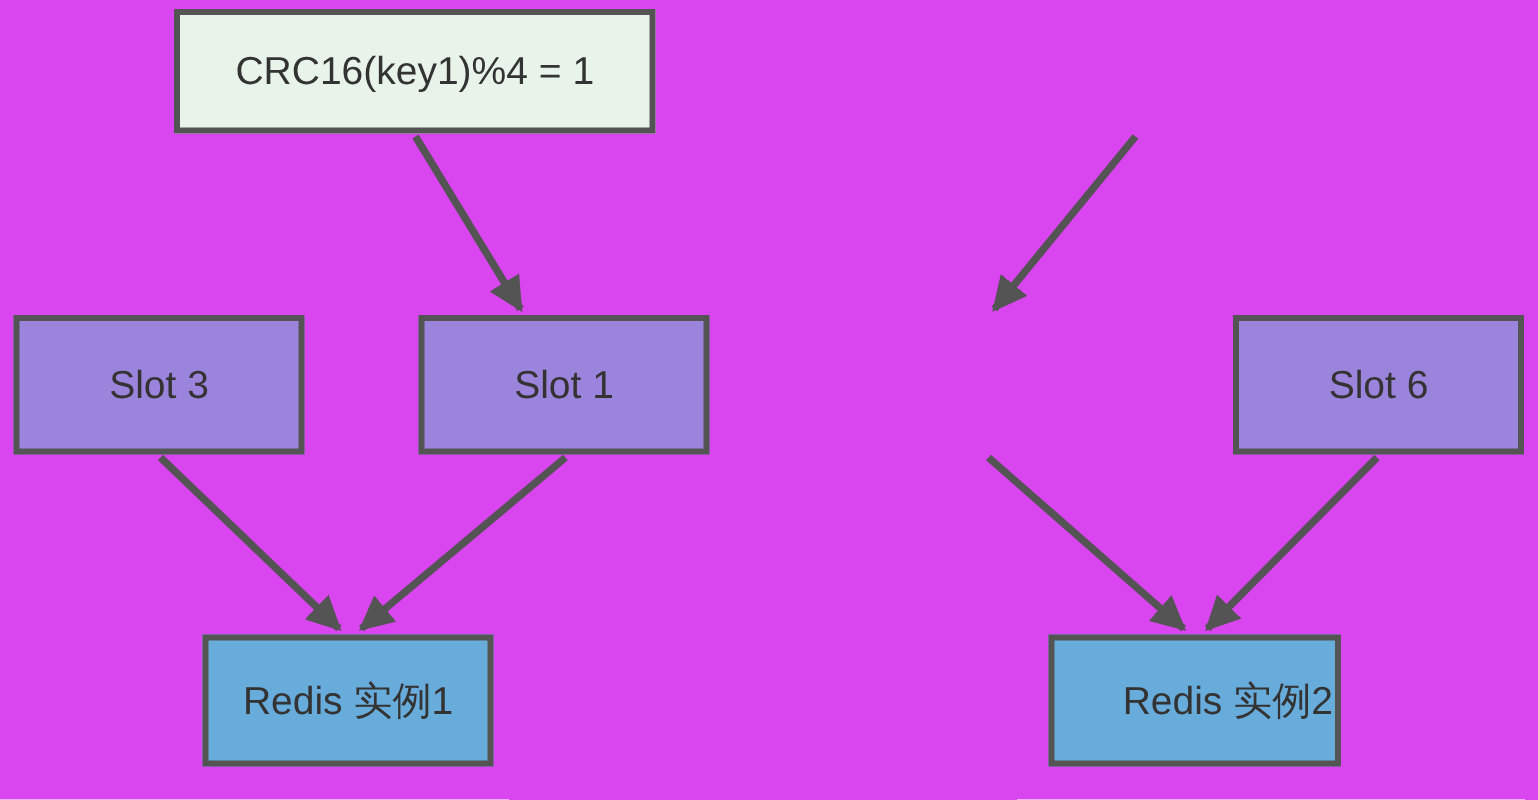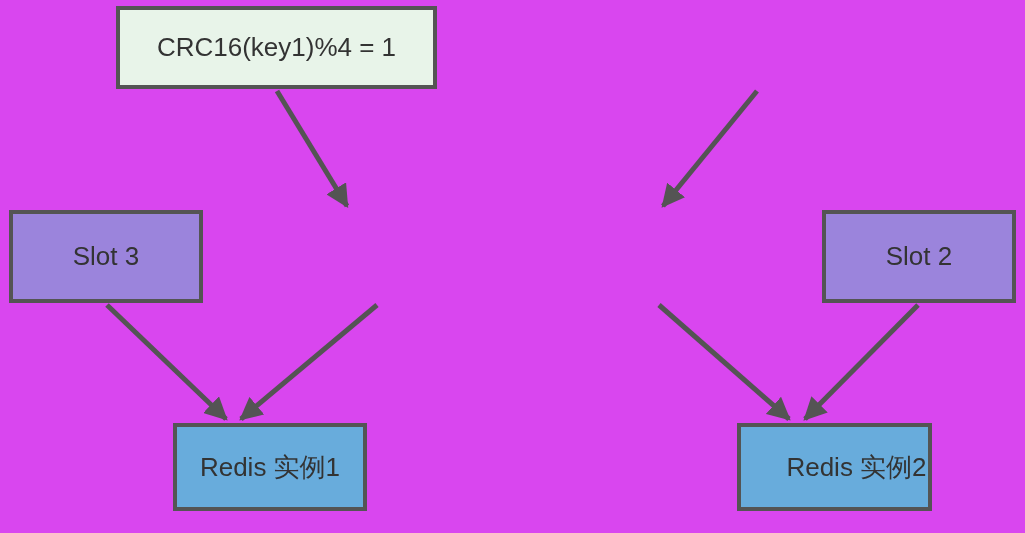--- a/index.html
+++ b/index.html
@@ -22,21 +22,21 @@
     display: flex;
     align-items: center;
     justify-content: center;
     font-size: 26px;
     color: #333333;
     text-align: center;
     white-space: nowrap;
   }
   .node-hash { background: #e8f4e9; }
   .node-slot { background: #9b84dc; }
-  .node-instance { background: #68acdc; margin-left: 38px; }
+  .node-instance { background: #68acdc; }
 
   
   #crc-key1 { left: 116px; top: 6px;  width: 321px; height: 83px; }
   #crc-key2 { left: 596px; top: 6px;  width: 322px; height: 83px; }
 
   
   #slot-0 { left: 9px;   top: 210px; width: 194px; height: 93px; }
   #slot-1 { left: 279px; top: 210px; width: 194px; height: 93px; }
   #slot-2 { left: 560px; top: 210px; width: 194px; height: 93px; }
   #slot-3 { left: 822px; top: 210px; width: 194px; height: 93px; }
@@ -77,22 +77,25 @@
     <line class="edge" x1="918" y1="305" x2="805" y2="419" marker-end="url(#arrowhead)"></line>
   </svg>
 
   <div id="crc-key1" class="node node-hash">
     <span>CRC16(key1)%4 = 1</span>
   </div>
 
   <div id="slot-0" class="node node-slot">
     <span>Slot 3</span>
   </div>
+  <div id="slot-1" class="node node-slot">
+    <span>Slot 1</span>
+  </div>
   <div id="slot-3" class="node node-slot">
-    <span>Slot 2</span>
+    <span>Slot 6</span>
   </div>
 
   <div id="redis-1" class="node node-instance">
     <span>Redis 实例1</span>
   </div>
   <div id="redis-2" class="node node-instance">
     <span>Redis 实例2</span>
   </div>
 
 </div>

